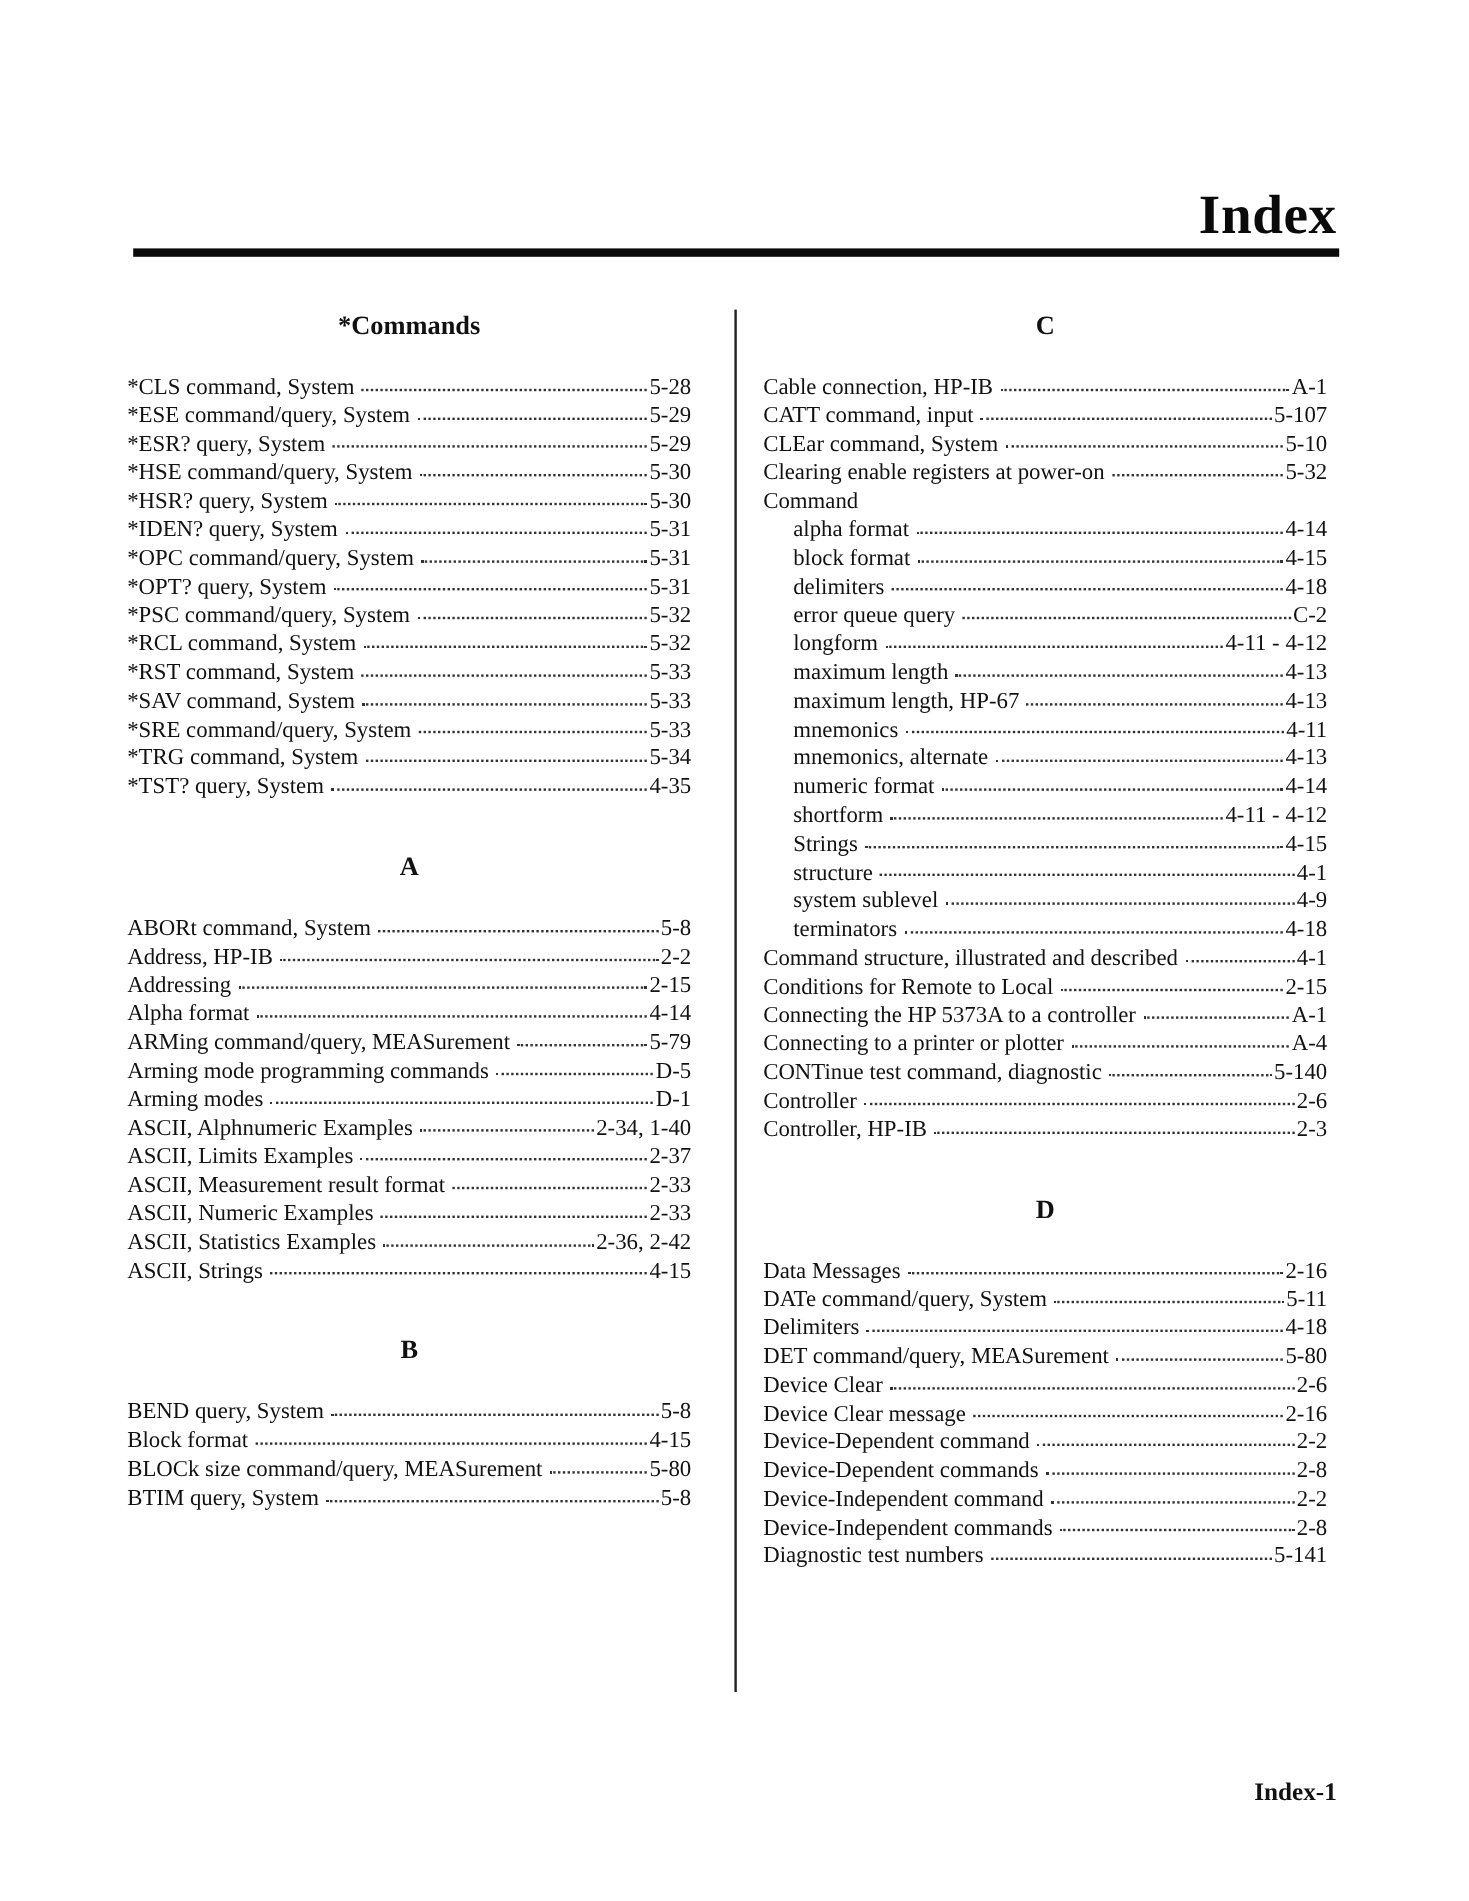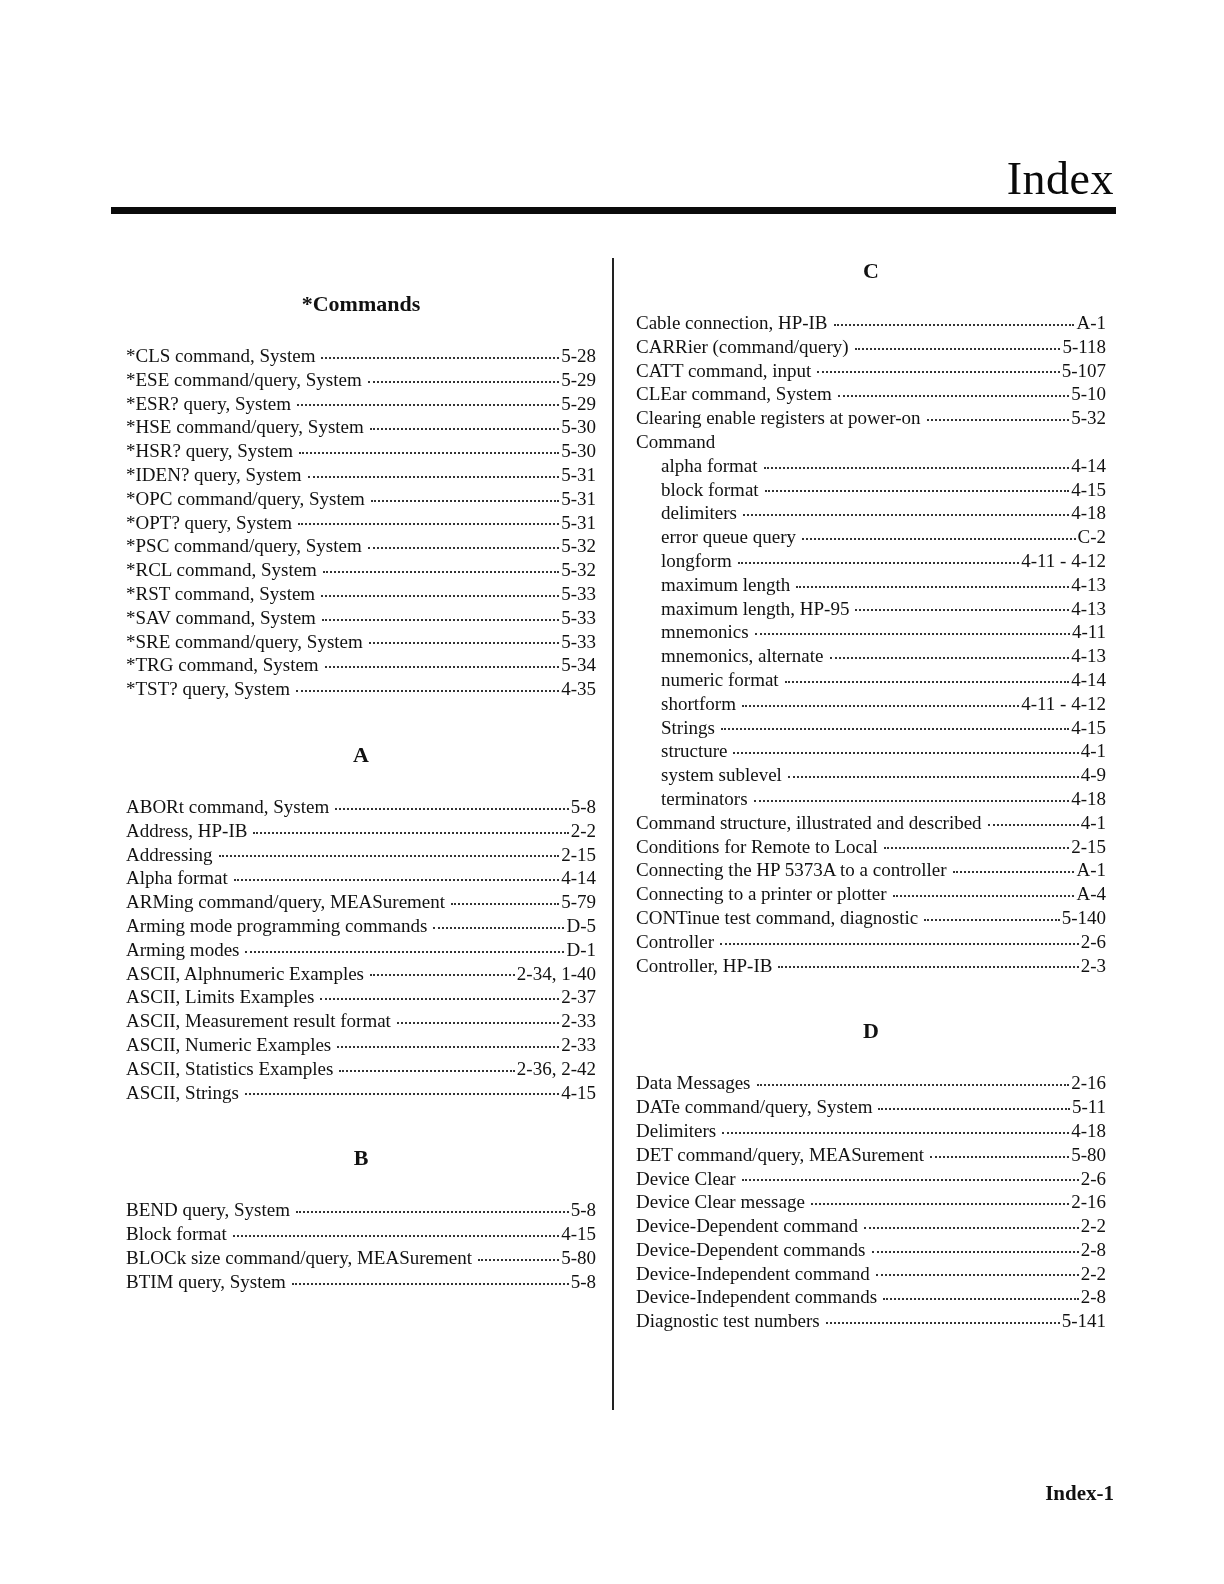--- a/index.html
+++ b/index.html
@@ -4,33 +4,33 @@
   <style>
     html, body { margin: 0; padding: 0; background: #ffffff; }
     body {
       width: 1224px; height: 1584px; position: relative; overflow: hidden;
       font-family: "DejaVu Serif", "Liberation Serif", serif;
       color: #111;
     }
     .page-title {
       position: absolute; right: 110px; top: 152px;
       font-family: "Liberation Serif", "DejaVu Serif", serif;
-      font-weight: normal; font-size: 46px; letter-spacing: 0.5px;
+      font-weight: bold; font-size: 46px; letter-spacing: 0.5px;
       color: #0a0a0a;
     }
     .title-rule {
       position: absolute; left: 111px; top: 207px;
       width: 1005px; height: 7px; background: #0a0a0a;
     }
     .col-divider {
       position: absolute; left: 612px; top: 258px;
       width: 2px; height: 1152px; background: #222;
     }
     .column { position: absolute; width: 470px; }
-    .col-left { left: 126px; top: 255px; margin-top: 33px; }
+    .col-left { left: 106px; top: 255px; }
     .col-right { left: 636px; top: 255px; }
     .section-heading {
       text-align: center; font-weight: bold;
       font-family: "Liberation Serif", "DejaVu Serif", serif;
       font-size: 22px; height: 32px; line-height: 32px;
       margin-bottom: 24px;
     }
     .section { margin-bottom: 38px; }
     .entry {
       display: flex; align-items: baseline;
@@ -232,25 +232,20 @@
   </div>
 <div class="column col-right">
     <div class="section">
       <div class="section-heading">C</div>
       <div class="entry">
         <span class="term">Cable connection, HP-IB</span>
         <span class="leader"></span>
         <span class="page">A-1</span>
       </div>
       <div class="entry">
-        <span class="term">CARRier (command/query)</span>
-        <span class="leader"></span>
-        <span class="page">5-118</span>
-      </div>
-      <div class="entry">
         <span class="term">CATT command, input</span>
         <span class="leader"></span>
         <span class="page">5-107</span>
       </div>
       <div class="entry">
         <span class="term">CLEar command, System</span>
         <span class="leader"></span>
         <span class="page">5-10</span>
       </div>
       <div class="entry">
@@ -285,21 +280,21 @@
         <span class="term">longform</span>
         <span class="leader"></span>
         <span class="page">4-11 - 4-12</span>
       </div>
       <div class="entry sub">
         <span class="term">maximum length</span>
         <span class="leader"></span>
         <span class="page">4-13</span>
       </div>
       <div class="entry sub">
-        <span class="term">maximum length, HP-95</span>
+        <span class="term">maximum length, HP-67</span>
         <span class="leader"></span>
         <span class="page">4-13</span>
       </div>
       <div class="entry sub">
         <span class="term">mnemonics</span>
         <span class="leader"></span>
         <span class="page">4-11</span>
       </div>
       <div class="entry sub">
         <span class="term">mnemonics, alternate</span>

